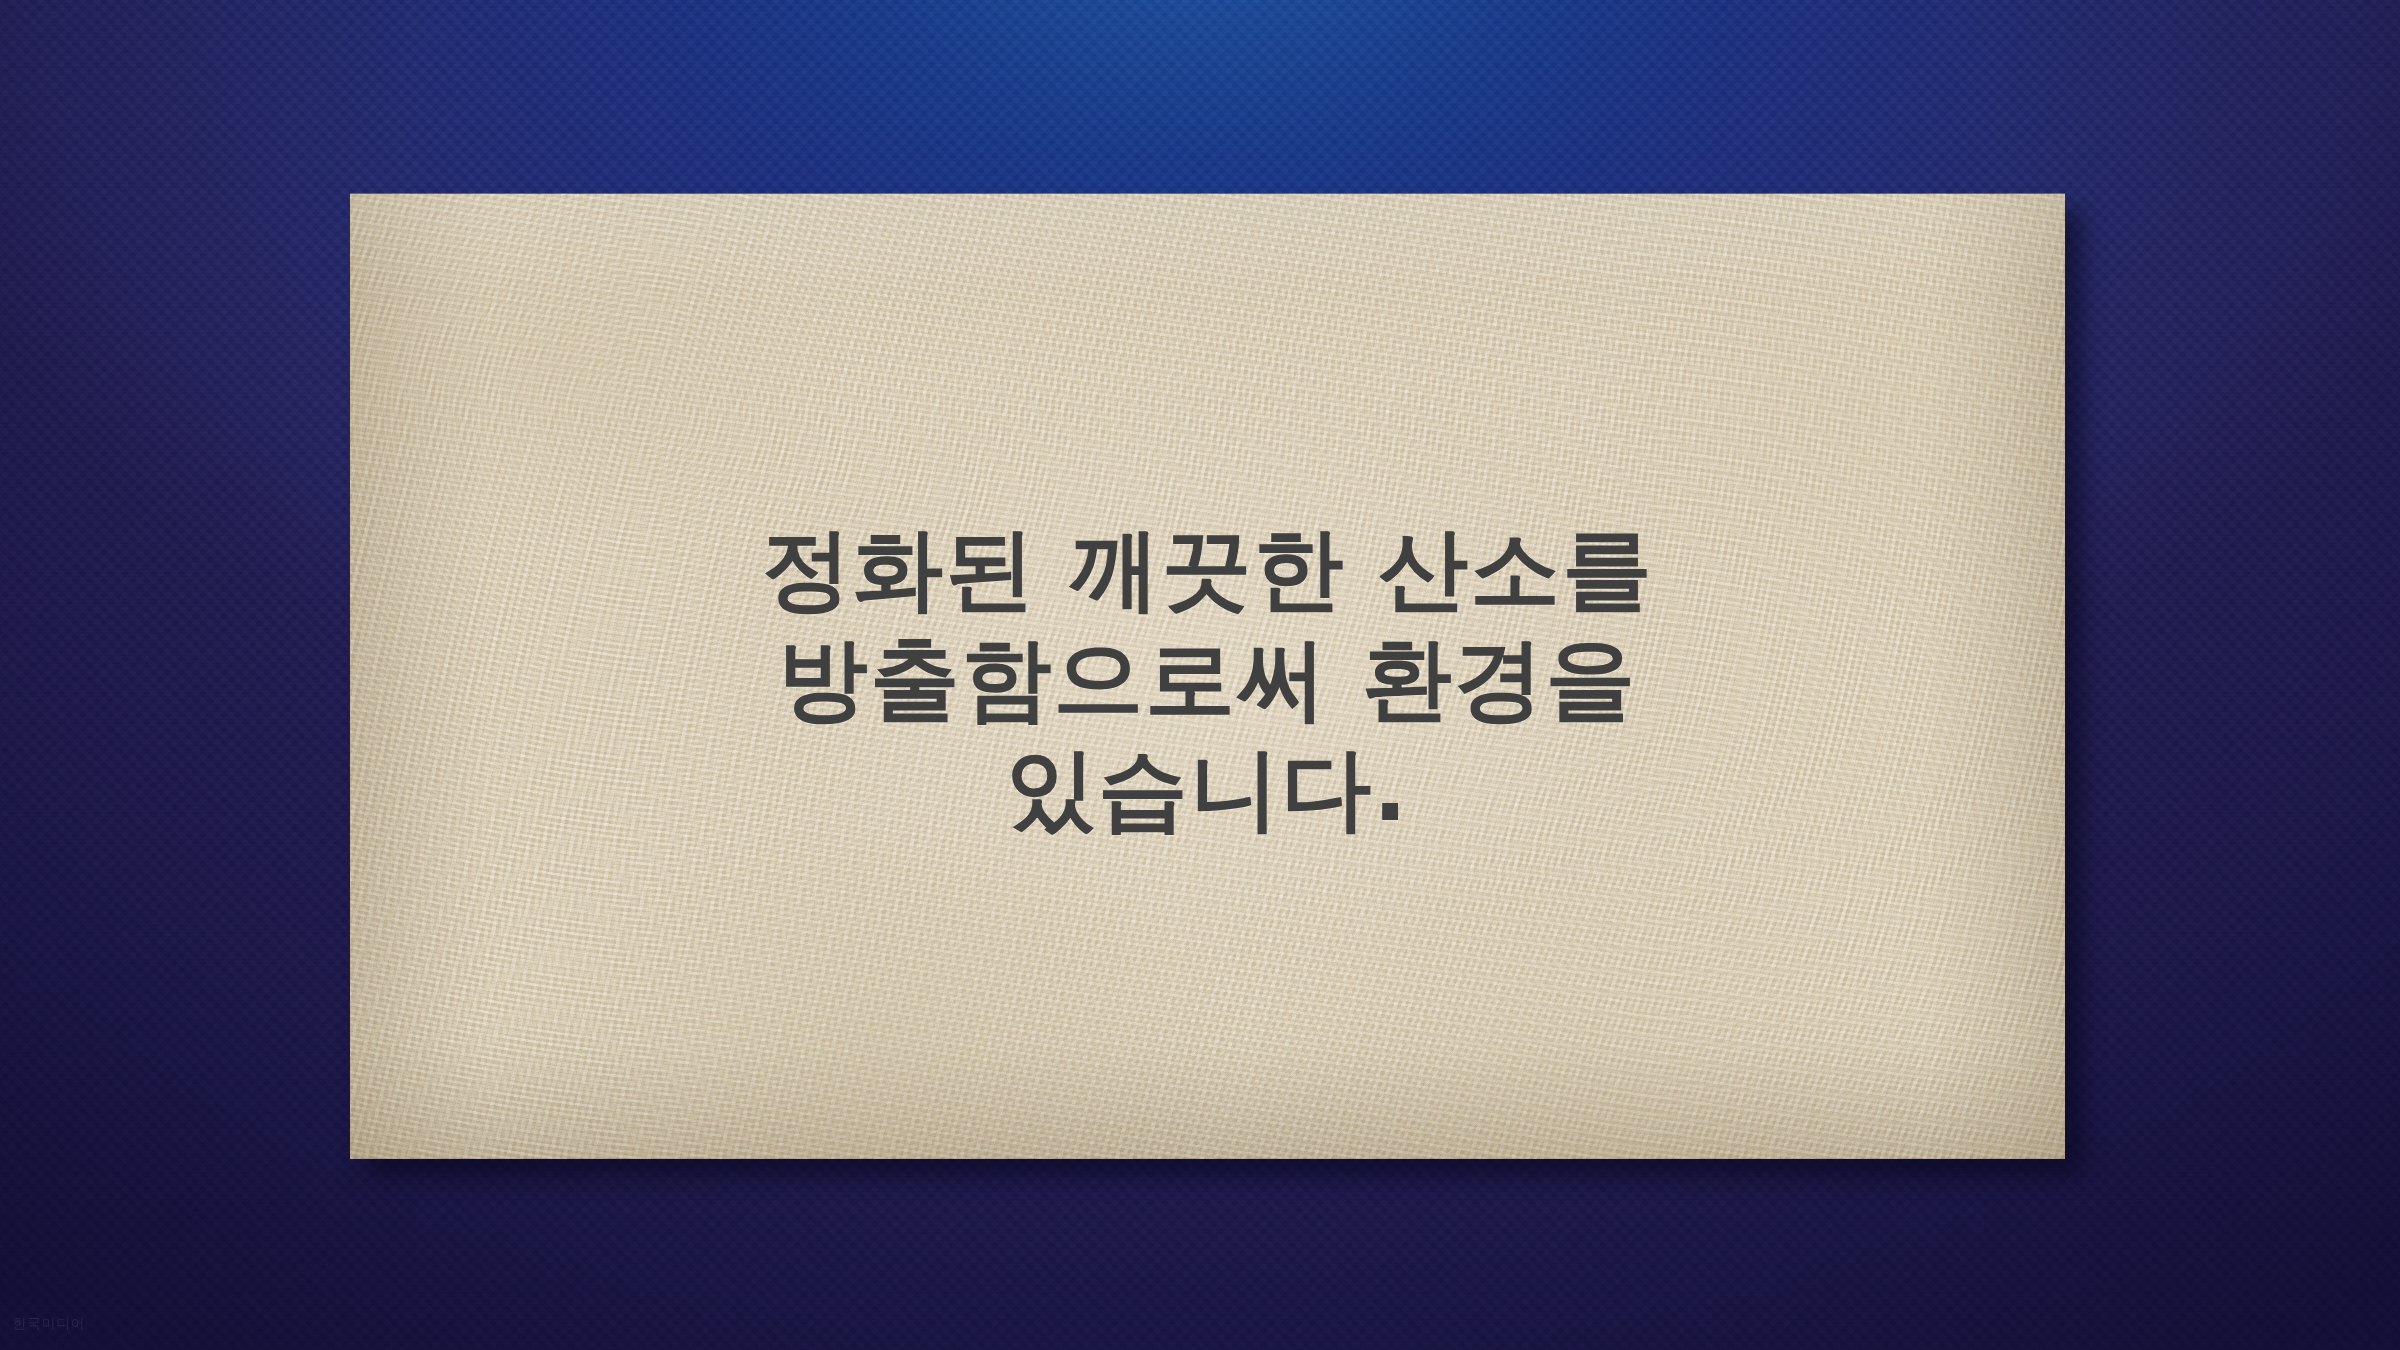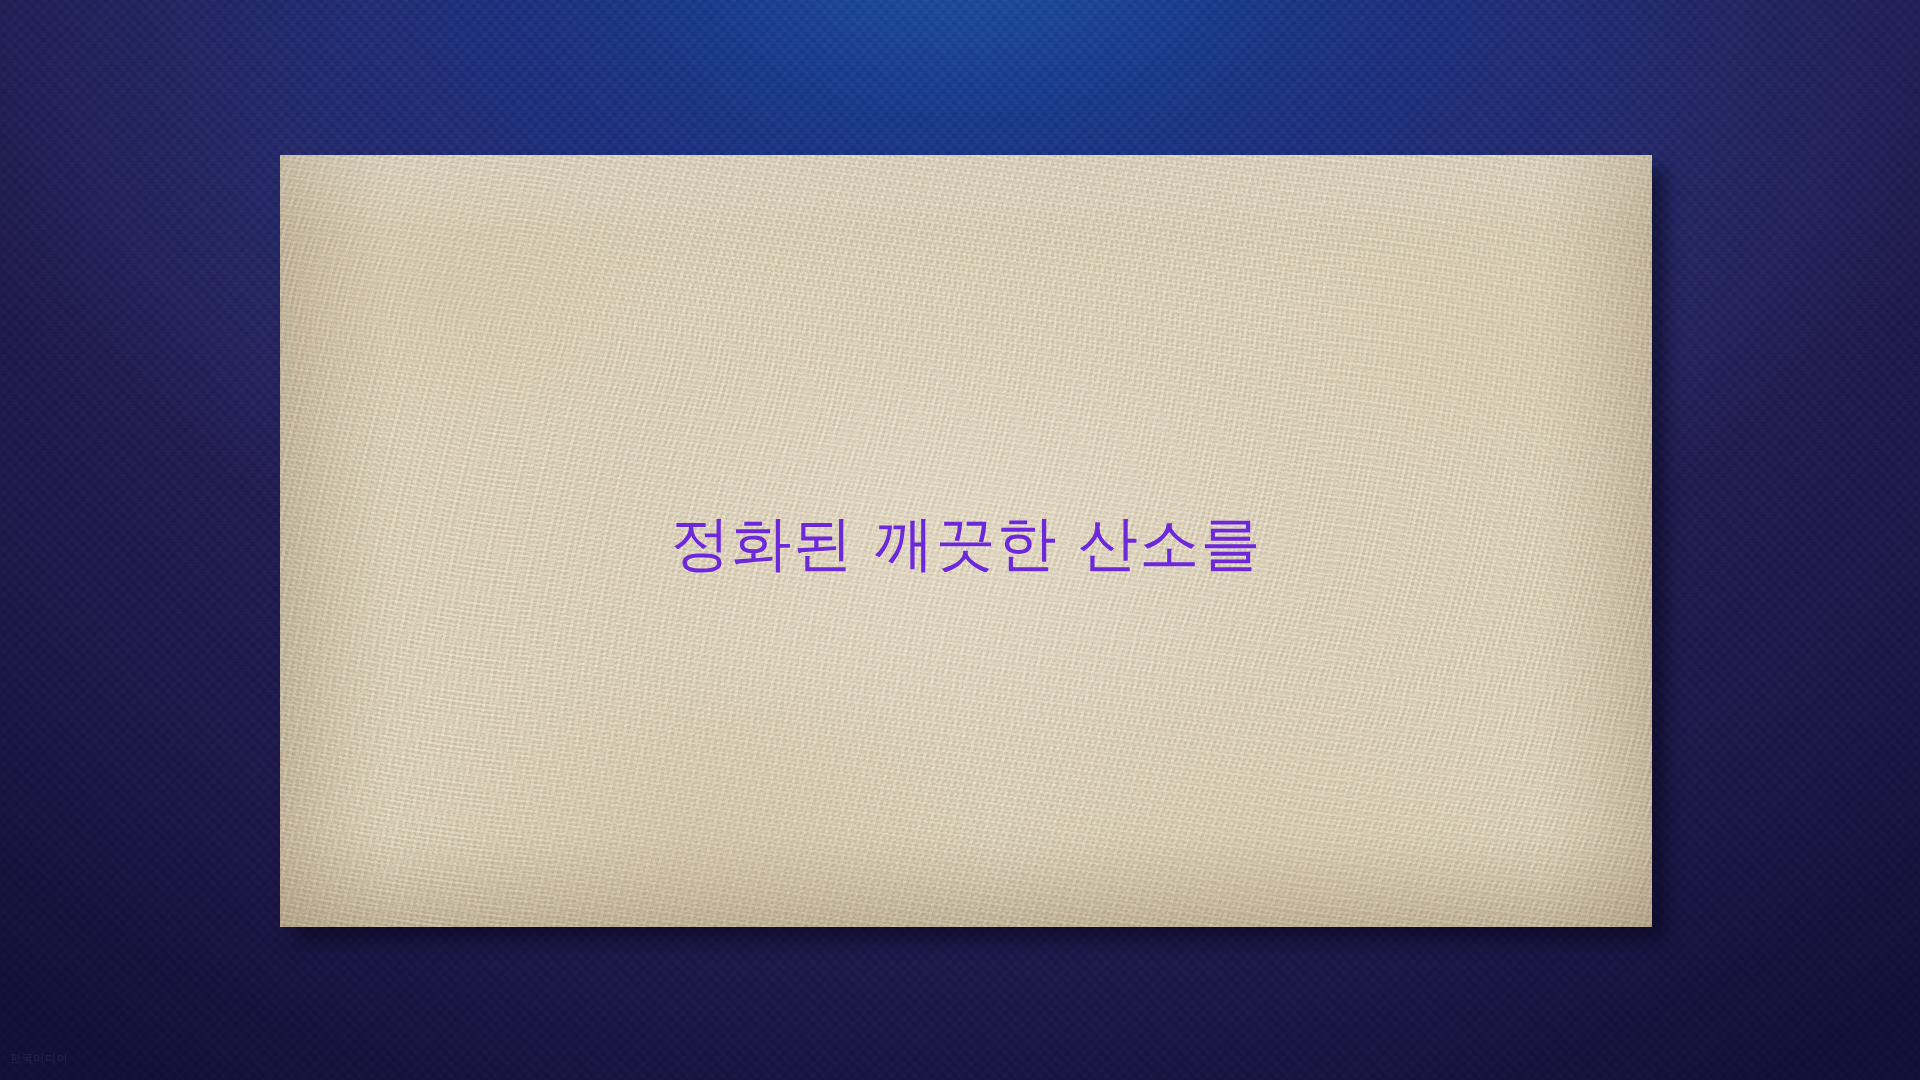--- a/index.html
+++ b/index.html
@@ -149,24 +149,24 @@
     height: 100%;
     display: flex;
     flex-direction: column;
     align-items: center;
     justify-content: center;
     padding-top: 6px;
     box-sizing: border-box;
   }
   .text-line {
     font-family: "DejaVu Sans", "Liberation Sans", sans-serif;
-    font-size: 60px;
+    font-size: 72px;
     line-height: 1.22;
-    font-weight: 400;
-    color: #6d28d9;
+    font-weight: 700;
+    color: #404040;
     letter-spacing: 0.02em;
     white-space: pre;
     text-align: center;
     text-shadow: 0 1px 0 rgba(255,252,242,0.30);
   }
 
   
   .watermark {
     position: absolute;
     left: 10px;
@@ -191,18 +191,20 @@
 
   <div class="paper-card">
     <div class="paper-grain-a"></div>
     <div class="paper-grain-b"></div>
     <div class="paper-grain-c"></div>
     <div class="paper-blotch"></div>
     <div class="paper-edge-shade"></div>
 
     <div class="text-block">
       <div class="text-line">정화된 깨끗한 산소를</div>
+      <div class="text-line">방출함으로써 환경을</div>
+      <div class="text-line">있습니다.</div>
     </div>
   </div>
 
   <div class="watermark">한국미디어</div>
 
 </div>
 
 </body></html>

